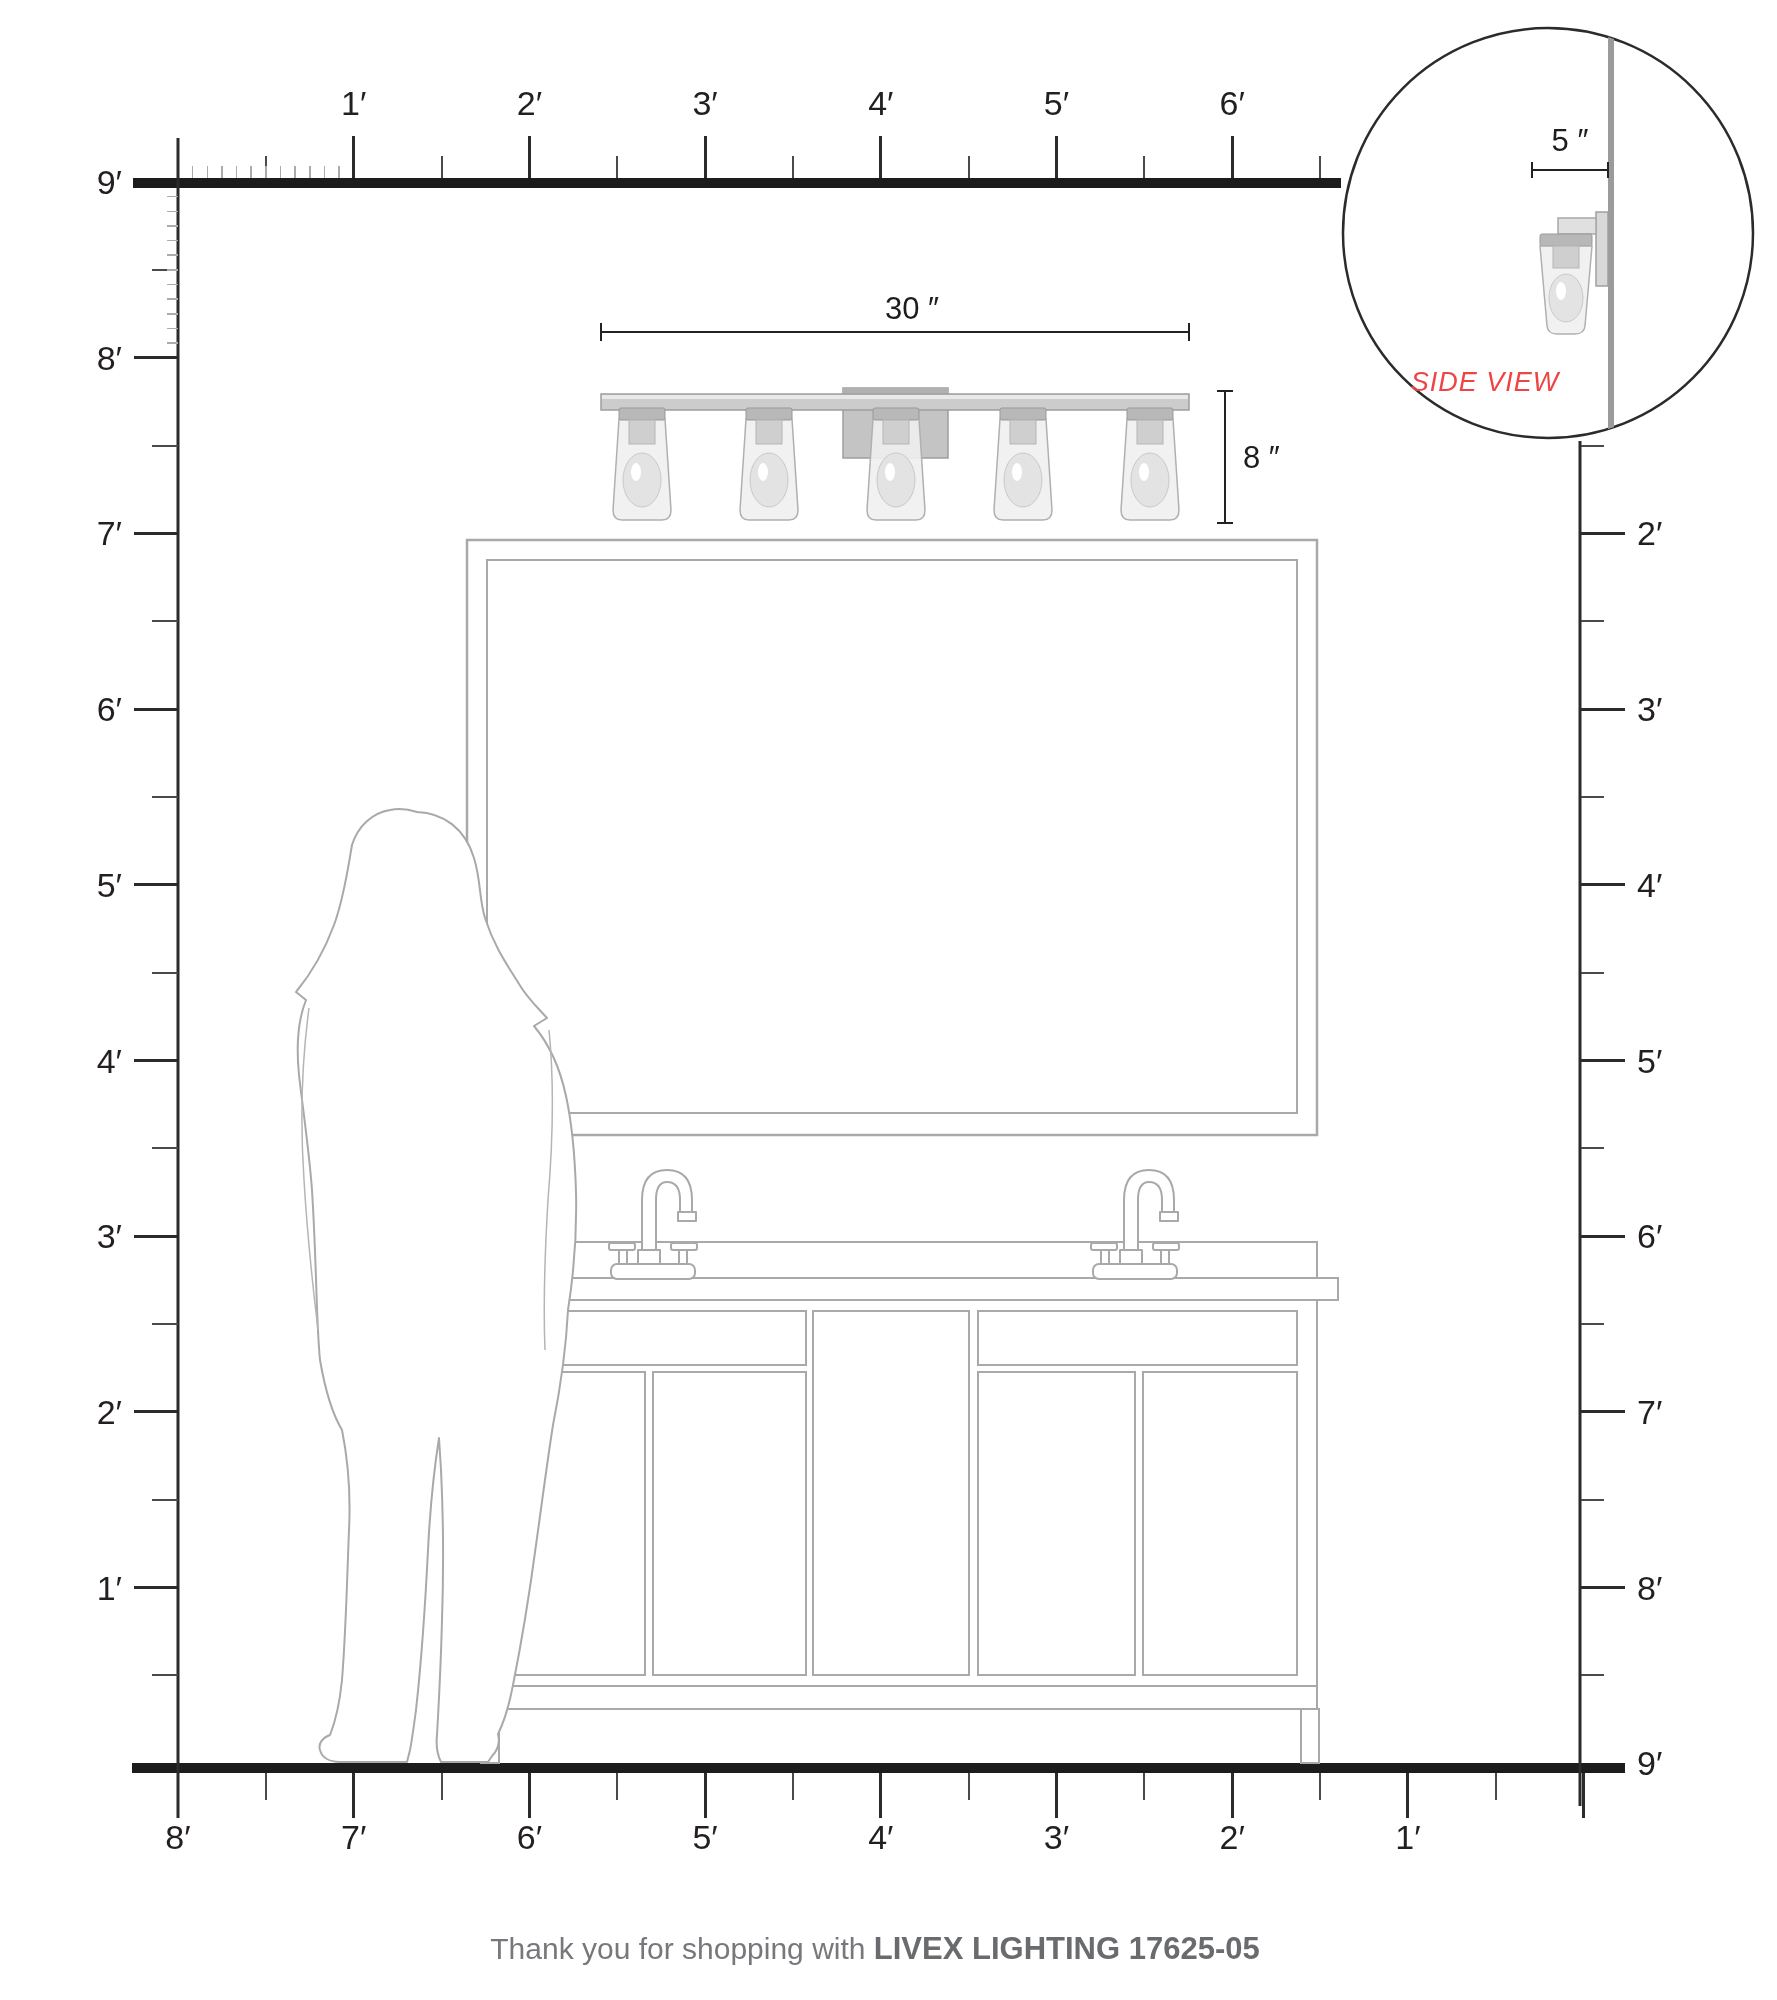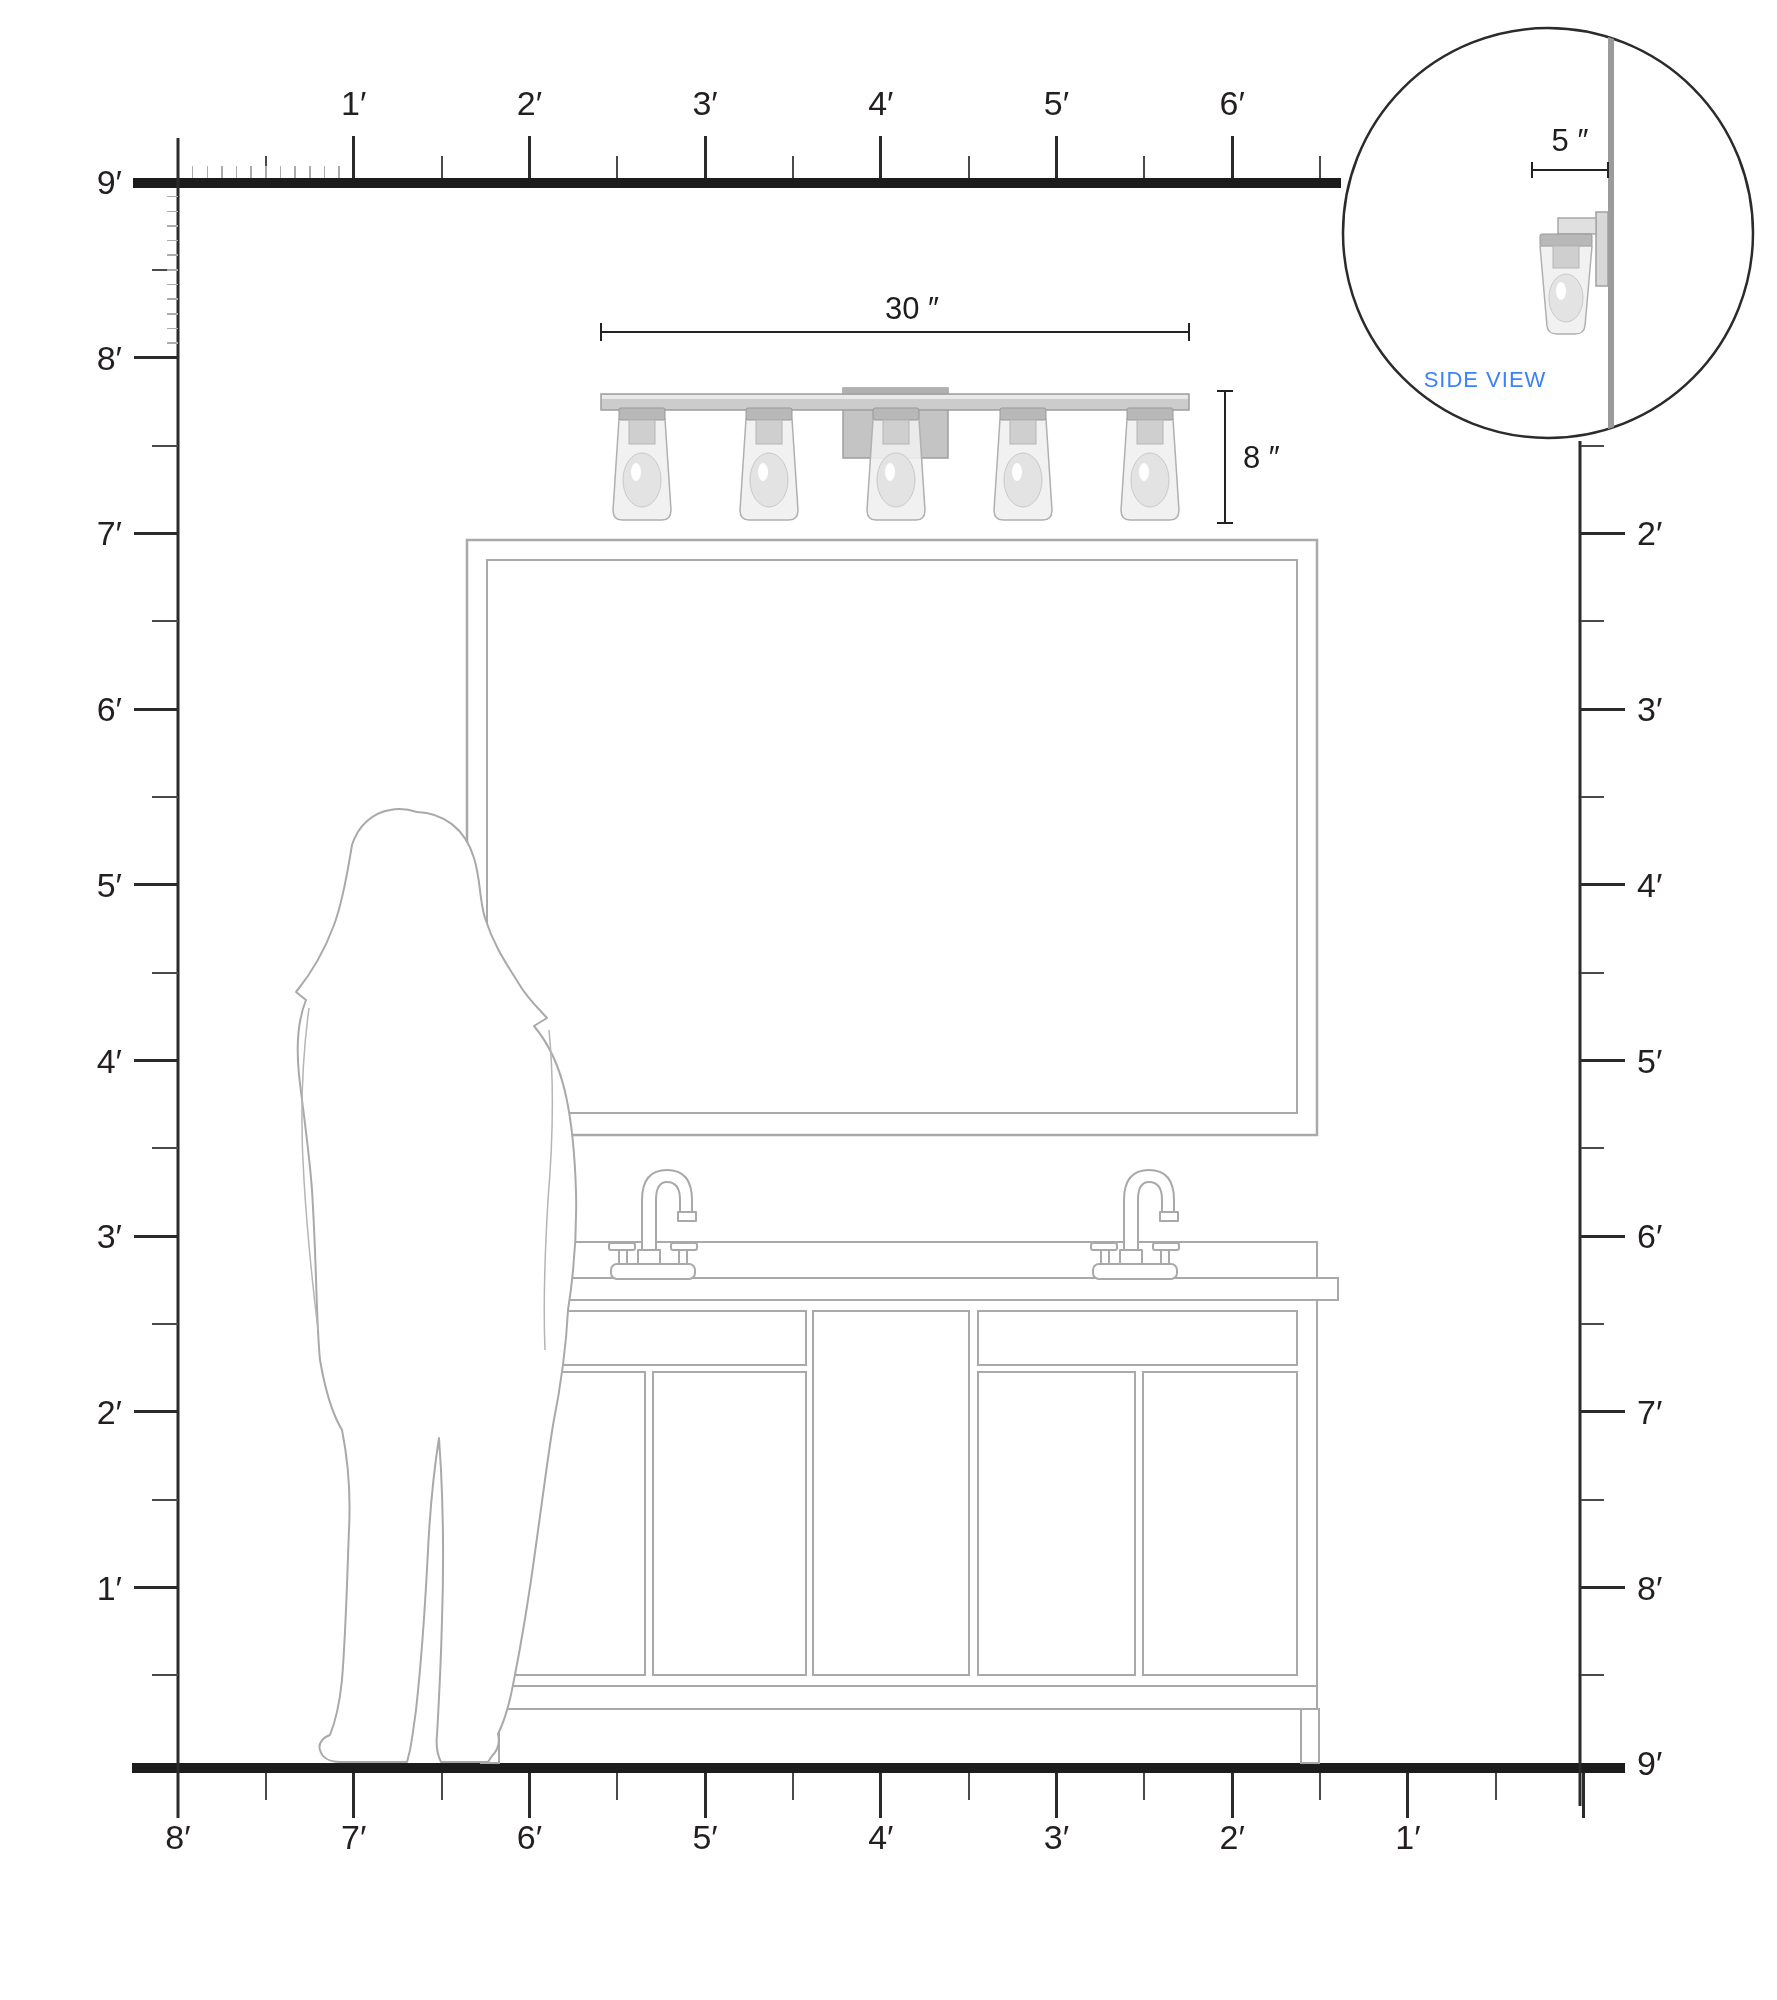--- a/index.html
+++ b/index.html
@@ -16,22 +16,23 @@
   }
   .rlabel.centered{transform:translateX(-50%);}
   .rlabel.vcent{transform:translateY(-50%);}
   .rlabel.rv{transform:translate(-100%,-50%);}
   .dim{
     position:absolute;font-size:31px;color:#1d1d1d;line-height:1;white-space:nowrap;
   }
   .dim.centered{transform:translateX(-50%);}
   .dim.vcent{transform:translateY(-50%);}
   #side-view-label{
-    position:absolute;font-size:22px;letter-spacing:1px;color:#3b82f6;transform:translateX(-50%);
+    position:absolute;font-size:27px;letter-spacing:1px;color:#ef4444;transform:translateX(-50%);
     white-space:nowrap;
+    font-style:italic;
   }
   #footer{
     position:absolute;left:875px;top:1931px;transform:translateX(-50%);
     font-size:30px;color:#77787b;white-space:nowrap;
   }
   #footer .brand{font-weight:bold;color:#6a6b6e;font-size:31px;}
 </style>
 </head>
 <body>
 
@@ -331,13 +332,16 @@
       <span class="rlabel centered" style="left: 1232.2px; top: 1820px;">2′</span>
       <span class="rlabel centered" style="left: 1407.9px; top: 1820px;">1′</span>
     </div>
 
   <div class="dim centered" style="left:912px;top:293px;">30 ″</div>
   <div class="dim vcent" style="left:1243px;top:457px;">8 ″</div>
   <div class="dim centered" style="left:1570px;top:125px;">5 ″</div>
 
   <div id="side-view-label" style="left:1485px;top:367px;">SIDE VIEW</div>
 
+  <div id="footer">
+    <span>Thank you for shopping with </span><span class="brand">LIVEX LIGHTING 17625-05</span>
+  </div>
 </div>
 
 </body></html>

